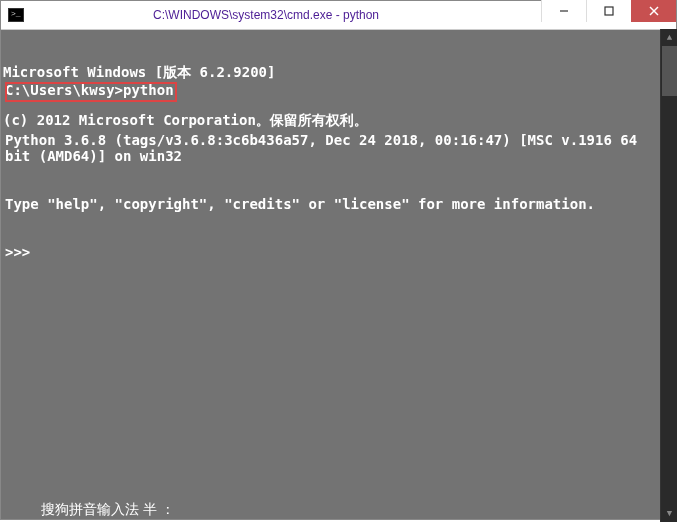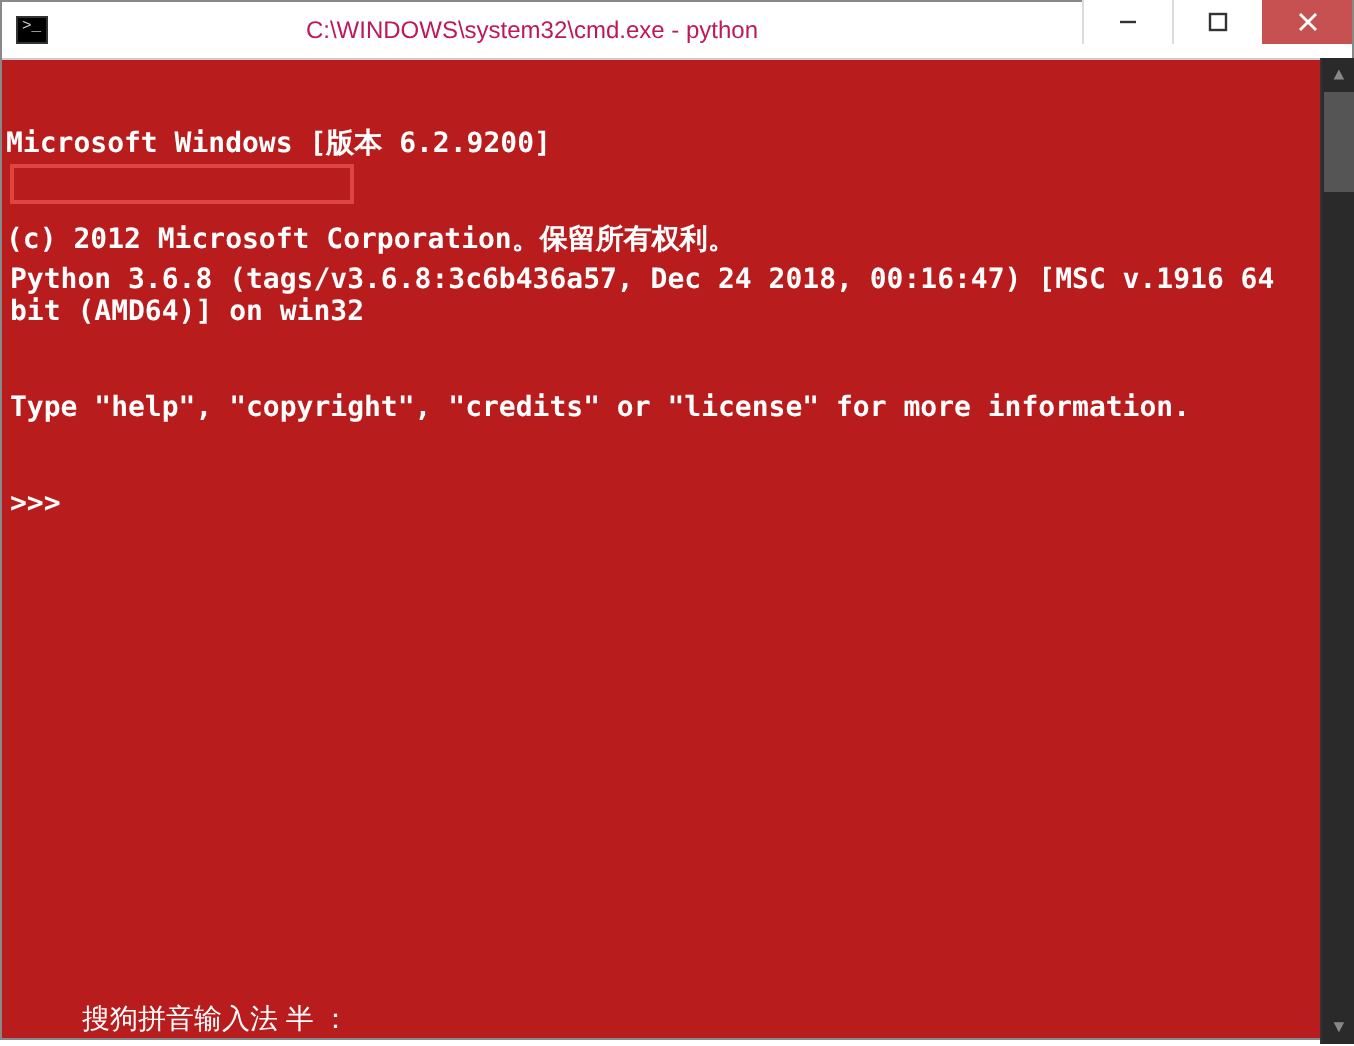--- a/index.html
+++ b/index.html
@@ -49,21 +49,21 @@
       position: absolute;
       top: 1px;
       left: 2px;
       line-height: 8px;
     }
     .title-text {
       flex: 1;
       text-align: center;
       font-family: 'Segoe UI', Tahoma, sans-serif;
       font-size: 12px;
-      color: #be185d;
+      color: #4c1d95;
       padding-right: 40px;
     }
     .window-controls {
       display: flex;
       height: 100%;
     }
     .win-btn {
       width: 45px;
       height: 22px;
       display: flex;
@@ -79,21 +79,21 @@
     .win-btn.close {
       background: #c75050;
       color: #fff;
       border-left: none;
     }
     .win-btn.min, .win-btn.max {
       color: #333;
     }
     .console {
       flex: 1;
-      background: #b91c1c;
+      background: #737373;
       color: #fff;
       font-family: 'NSimSun', 'SimSun', Consolas, monospace;
       font-size: 14px;
       line-height: 16px;
       padding: 2px 2px;
       position: relative;
       overflow: hidden;
       font-weight: bold;
       letter-spacing: 0px;
     }
@@ -199,20 +199,21 @@
           </svg>
       </div>
     </div>
   </div>
 
   <div class="console">
     <div class="console-content">
       <div class="line">Microsoft Windows [版本 6.2.9200]</div>
       <div class="line">(c) 2012 Microsoft Corporation。保留所有权利。</div>
       <div class="line"></div>
+      <div class="line prompt-line">C:\Users\kwsy&gt;python</div>
       <div class="after-prompt">
         <div class="line">Python 3.6.8 (tags/v3.6.8:3c6b436a57, Dec 24 2018, 00:16:47) [MSC v.1916 64 bit (AMD64)] on win32</div>
         <div class="line">Type "help", "copyright", "credits" or "license" for more information.</div>
         <div class="line">&gt;&gt;&gt;</div>
       </div>
       <div class="highlight-box"></div>
     </div>
     <div class="ime-bar">搜狗拼音输入法 半 ：</div>
   </div>
 

